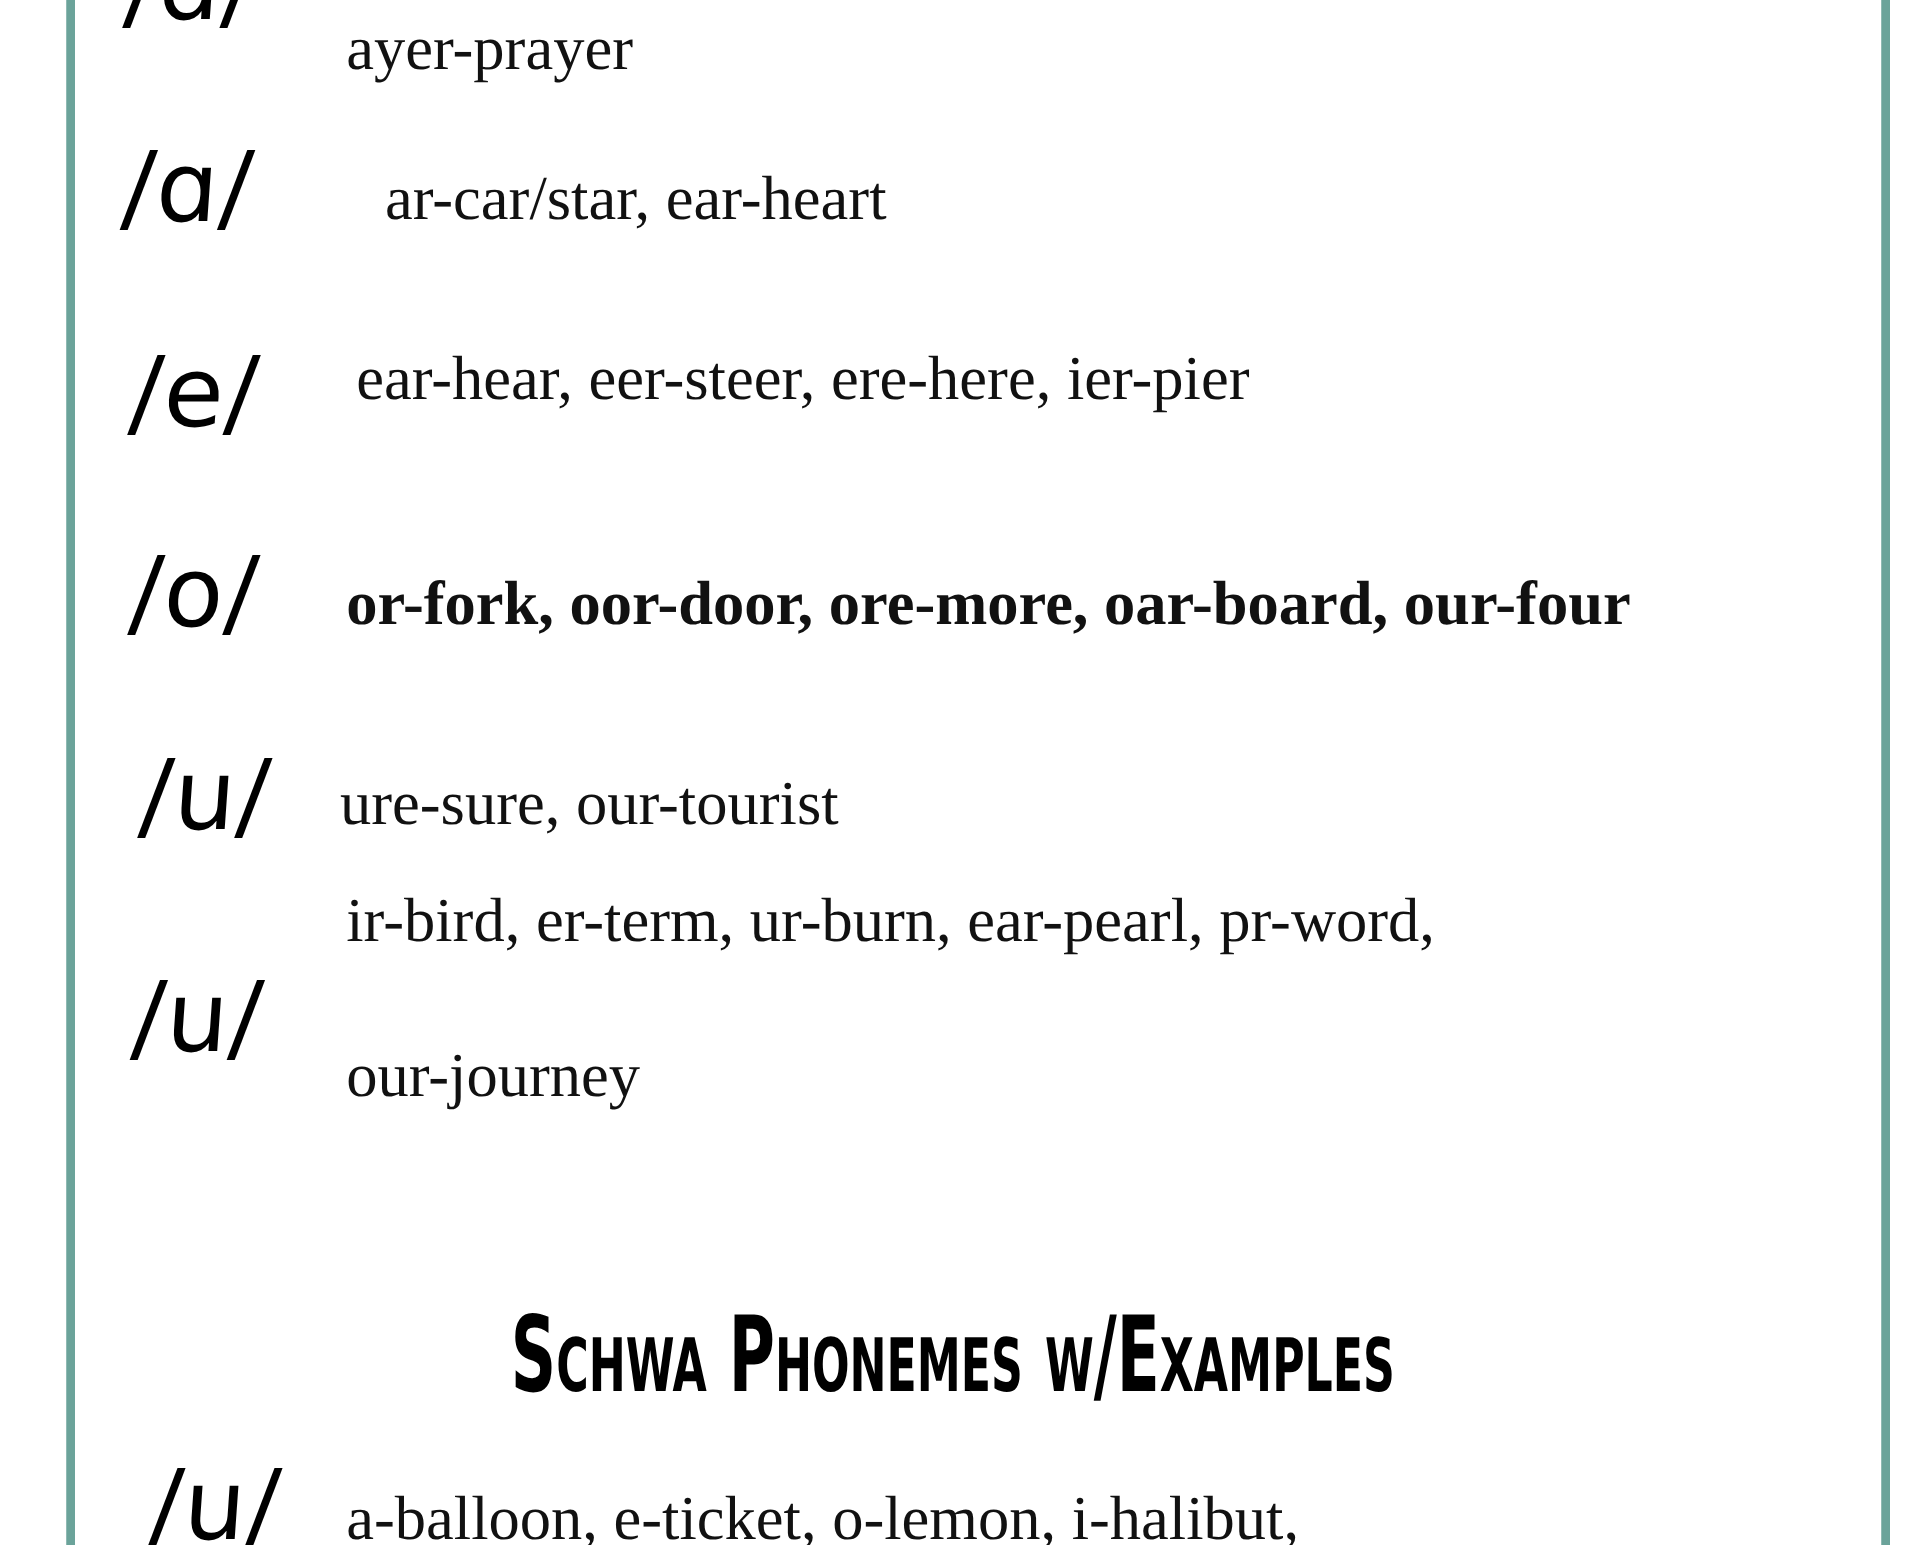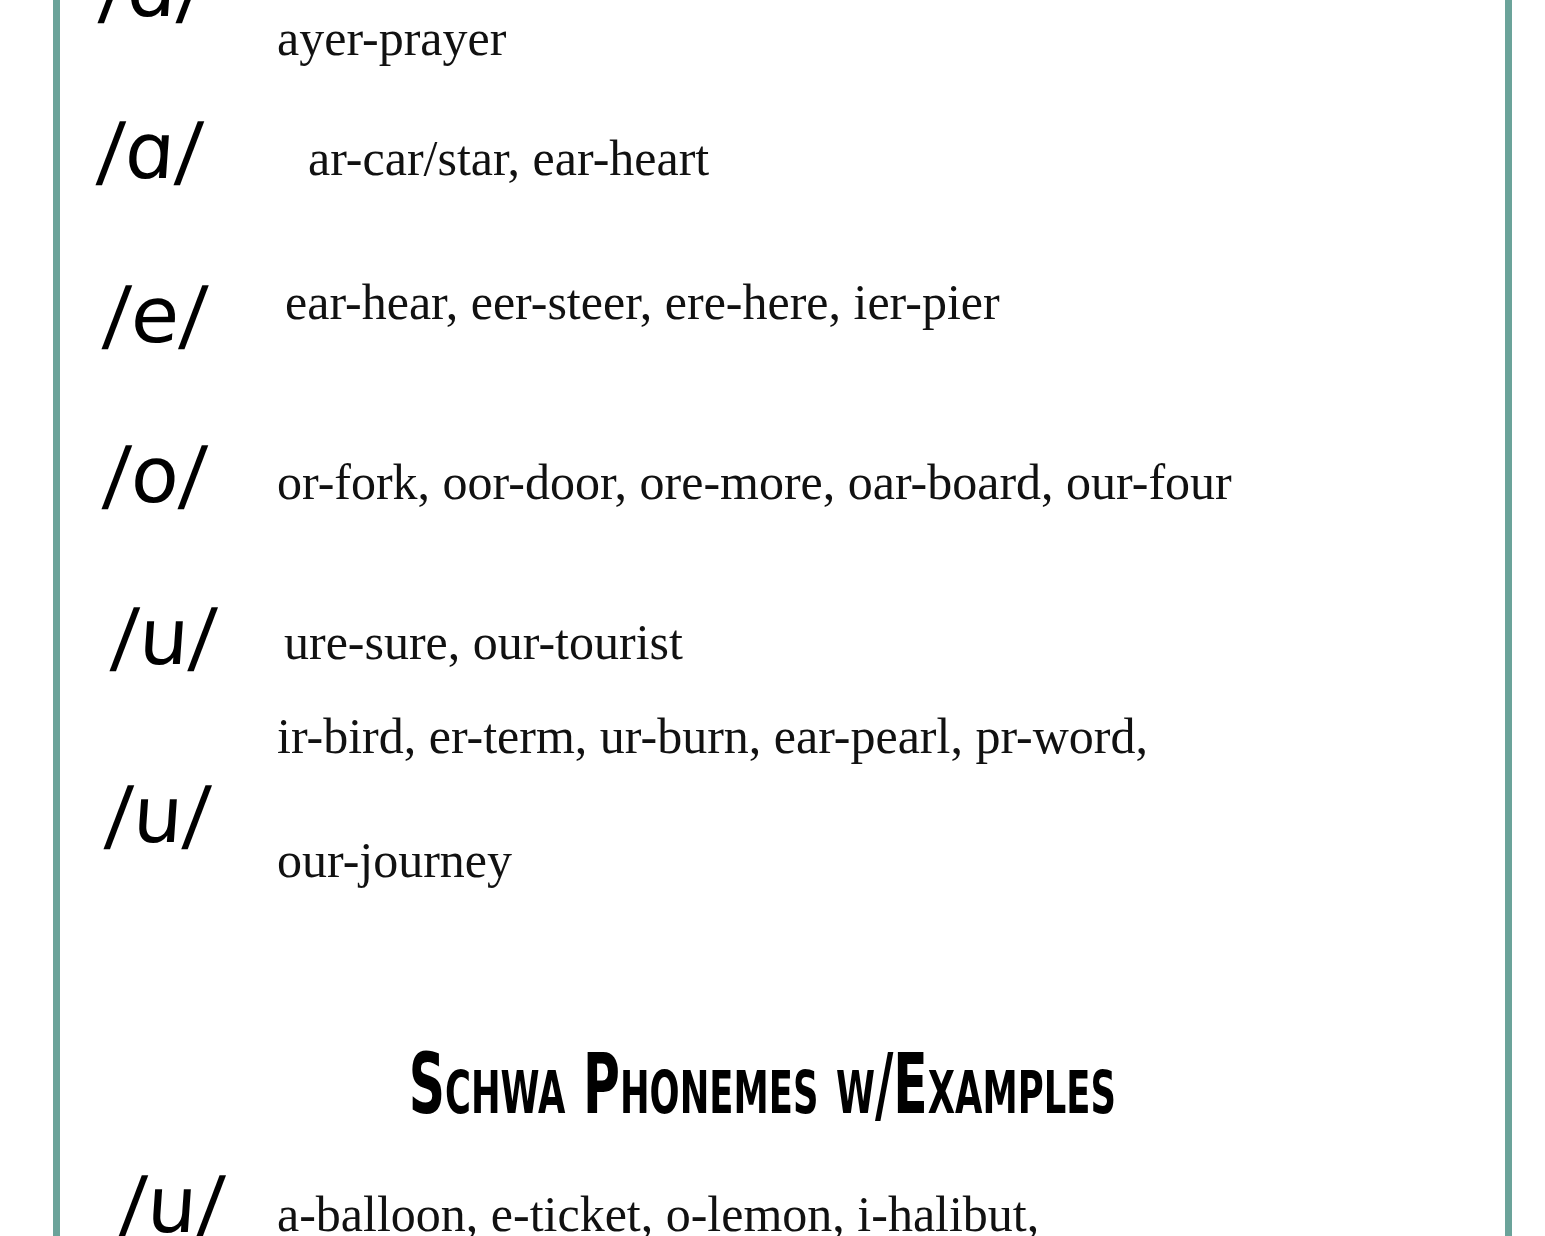--- a/index.html
+++ b/index.html
@@ -66,24 +66,24 @@
 <div class="phoneme" style="left:100px; top:-50px;">/ɑ/</div>
 <div class="examples" style="left:277px; top:-2px;">ayer-prayer</div>
 
 <div class="phoneme" style="left:98px; top:112px;">/ɑ/</div>
 <div class="examples" style="left:272px; top:118px;margin-left:36px;">ar-car/star, ear-heart</div>
 
 <div class="phoneme" style="left:104px; top:276px;">/e/</div>
 <div class="examples" style="left:285px; top:262px;">ear-hear, eer-steer, ere-here, ier-pier</div>
 
 <div class="phoneme" style="left:104px; top:436px;">/o/</div>
-<div class="examples" style="left:277px; top:442px;">or-fork, oor-door, ore-more, oar-board, our-four</div>
+<div class="examples" style="left:277px; top:442px;font-weight:bold;">or-fork, oor-door, ore-more, oar-board, our-four</div>
 
 <div class="phoneme" style="left:112px; top:598px;">/u/</div>
-<div class="examples" style="left:284px; top:602px;">ure-sure, our-tourist</div>
+<div class="examples" style="left:272px; top:602px;">ure-sure, our-tourist</div>
 
 <div class="phoneme" style="left:106px; top:776px;">/u/</div>
 <div class="examples" style="left:277px; top:696px;">ir-bird, er-term, ur-burn, ear-pearl, pr-word,</div>
 <div class="examples" style="left:277px; top:820px;text-align:center;">our-journey</div>
 
 <div class="section-title">Schwa Phonemes w/Examples</div>
 
 <div class="phoneme" style="left:120px; top:1166px;">/u/</div>
 <div class="examples" style="left:277px; top:1174px;">a-balloon, e-ticket, o-lemon, i-halibut,</div>
 

